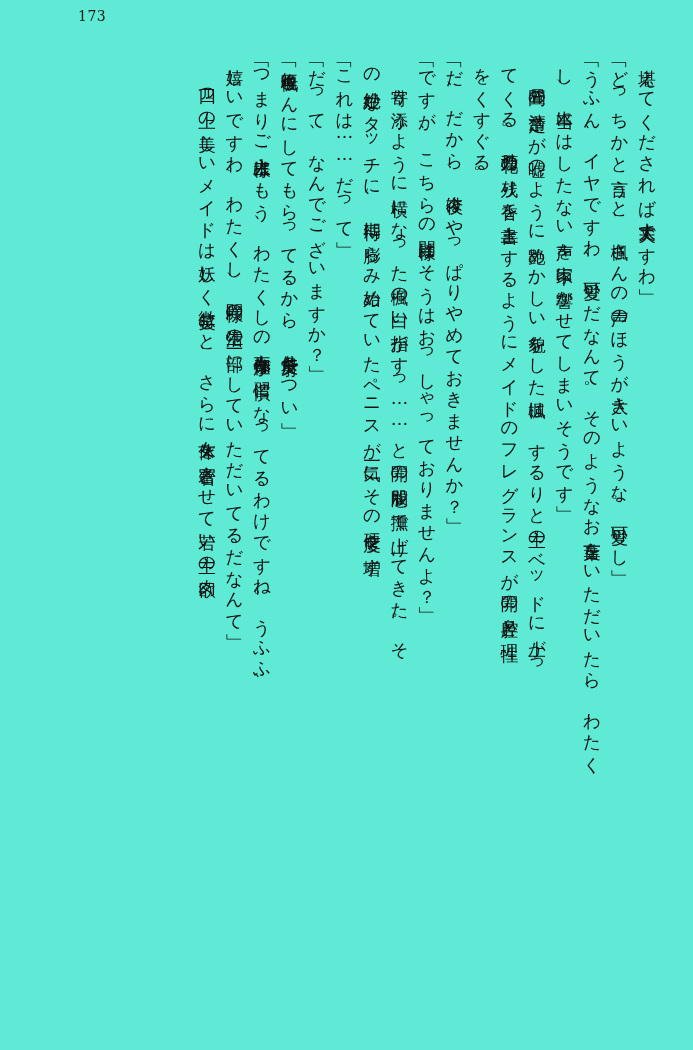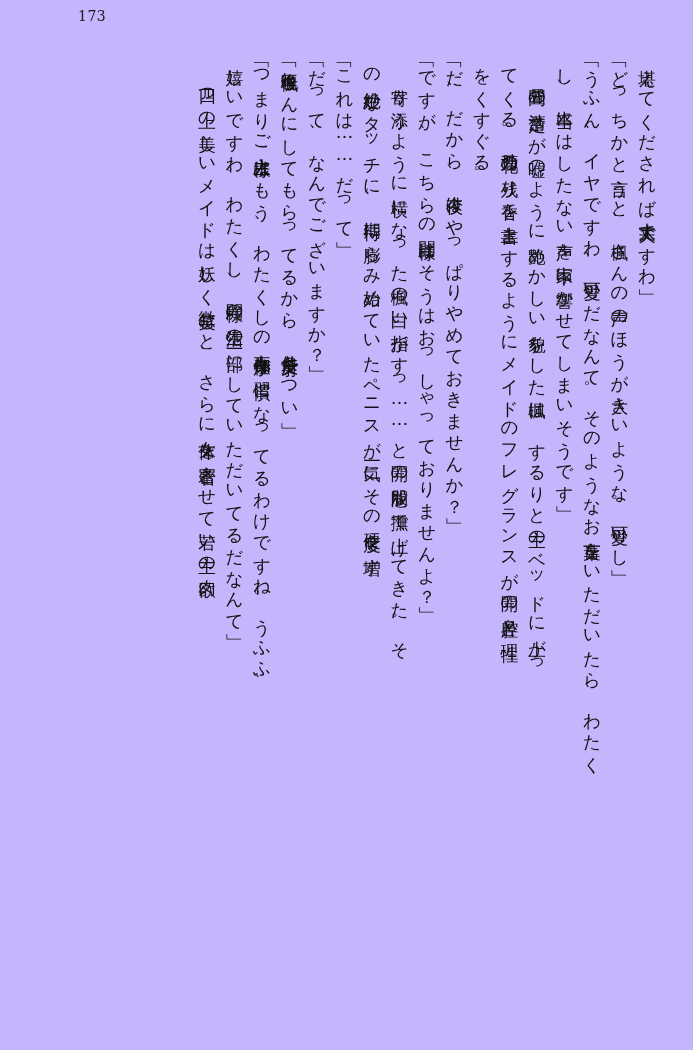--- a/index.html
+++ b/index.html
@@ -12,21 +12,21 @@
     height: 1050px;
     overflow: hidden;
     font-family: "DejaVu Serif", "Liberation Serif", serif;
     color: #111111;
   }
 
   .page {
     position: relative;
     width: 693px;
     height: 1050px;
-    background: #c4b5fd;
+    background: #5eead4;
     box-sizing: border-box;
   }
 
   
   .page-number {
     position: absolute;
     top: 8px;
     left: 78px;
     font-size: 14px;
     letter-spacing: 0.5px;

